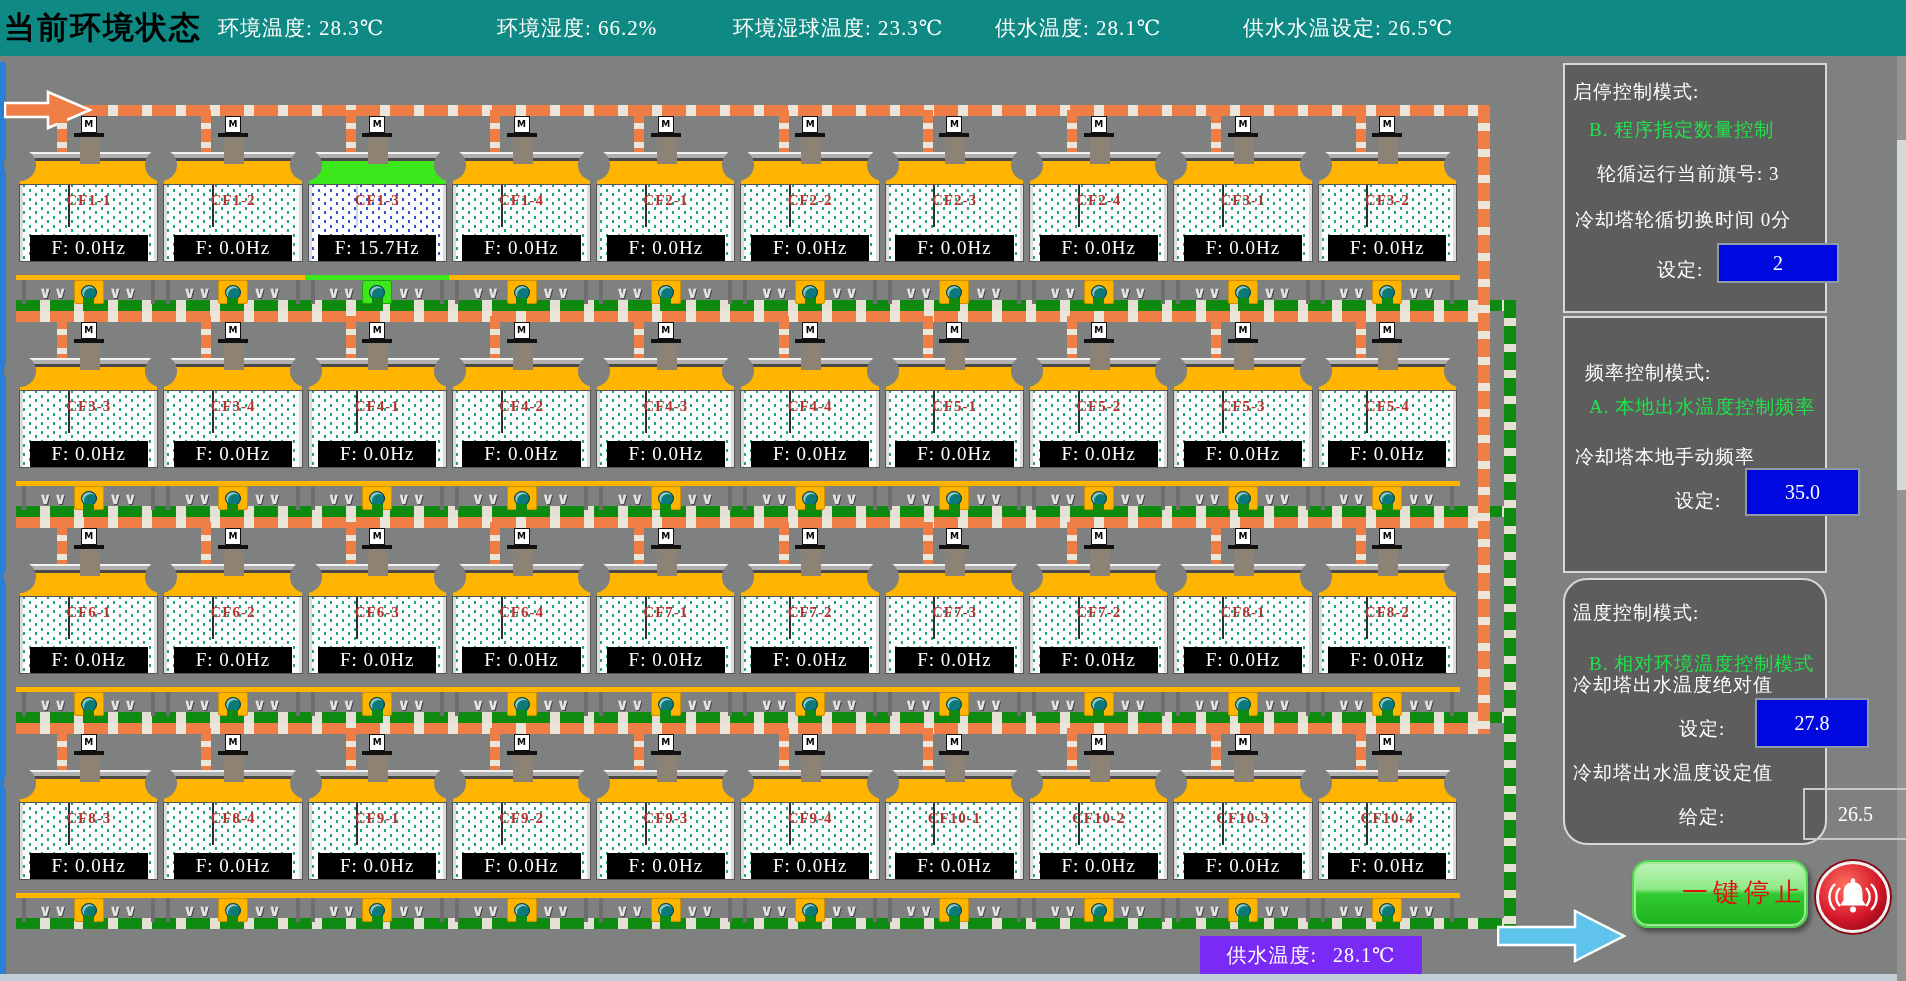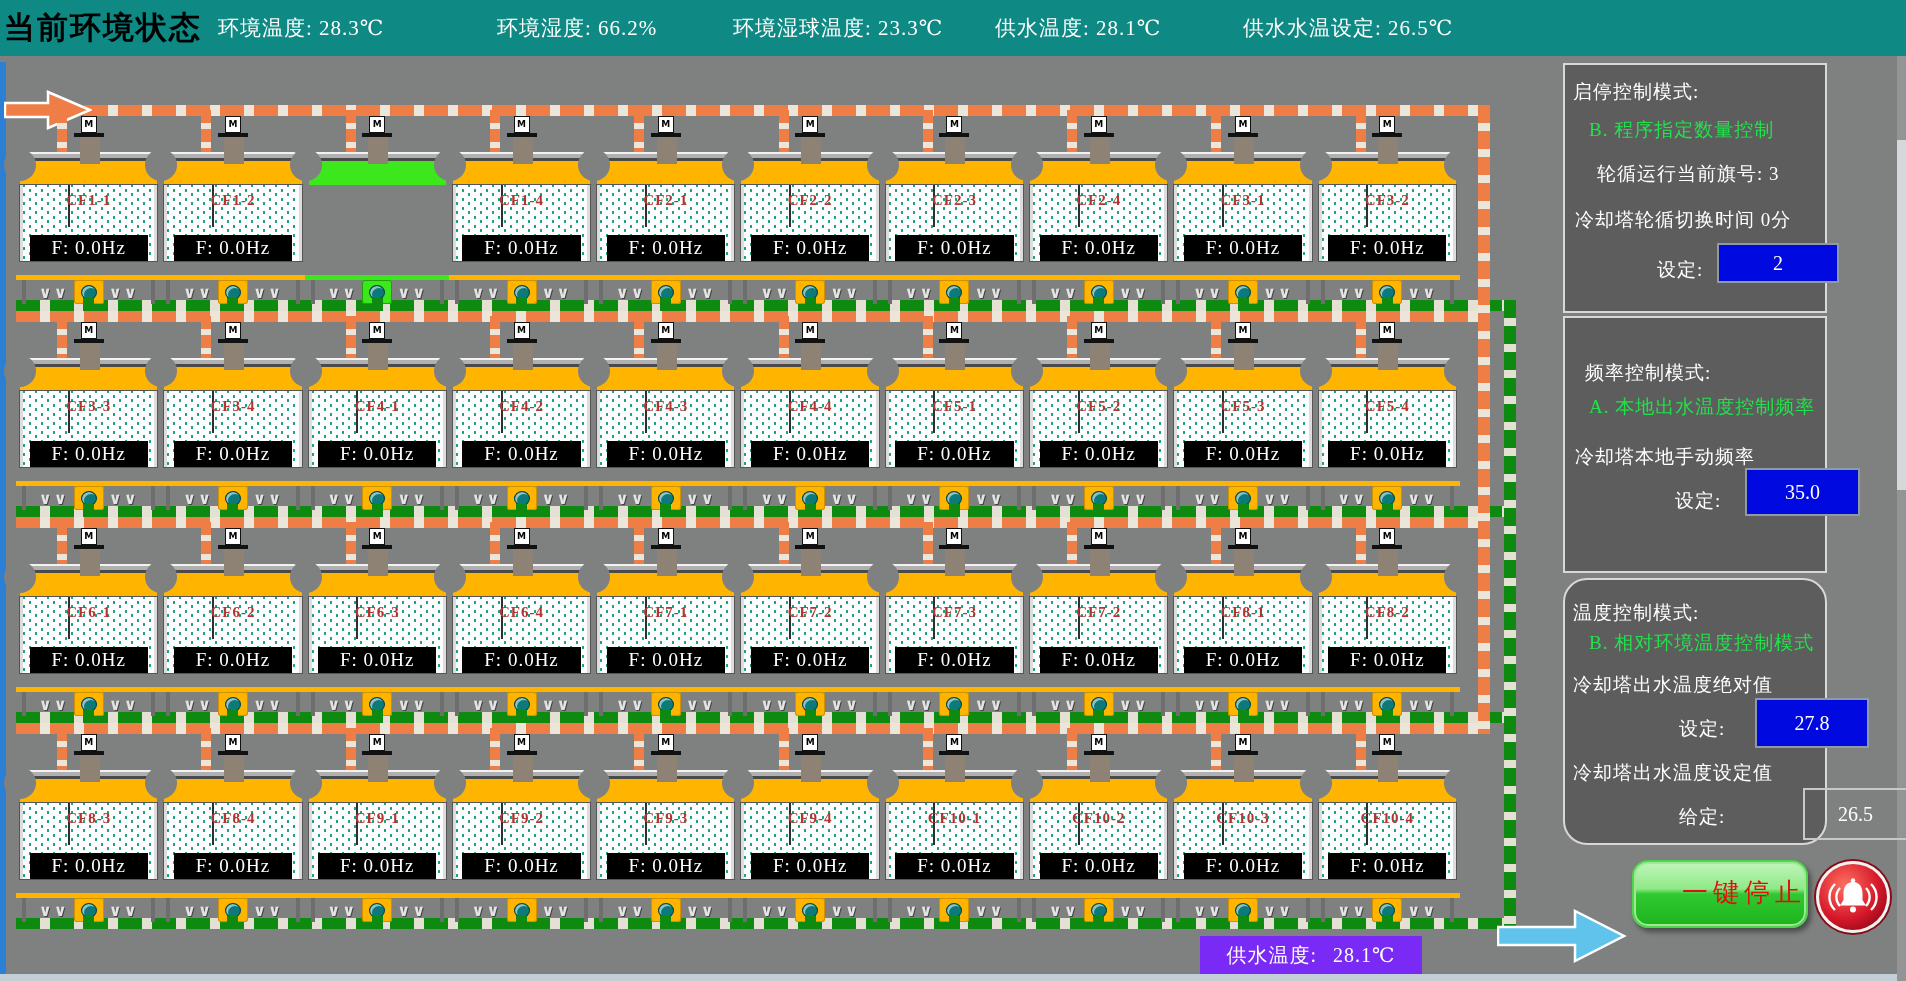--- a/index.html
+++ b/index.html
@@ -96,21 +96,21 @@
 
   
   #b1-title{left:8px; top:14px;} #b1-mode{left:24px; top:52px;}
   #b1-flag{left:32px; top:96px;} #b1-sw{left:10px; top:142px;}
   #b1-setl{left:92px; top:192px;} #b1-val{left:152px; top:178px; width:122px; height:40px; line-height:36px;}
   
   #b2-title{left:20px; top:42px;} #b2-mode{left:24px; top:76px;}
   #b2-man{left:10px; top:126px;} #b2-setl{left:110px; top:170px;}
   #b2-val{left:180px; top:150px; width:115px; height:48px; line-height:44px;}
   
-  #b3-title{left:8px; top:20px;} #b3-mode{left:24px; top:50px;}
+  #b3-title{left:8px; top:20px;} #b3-mode{left:24px; top:71px;}
   #b3-abs{left:8px; top:92px;} #b3-setl{left:114px; top:136px;}
   #b3-val{left:190px; top:118px; width:114px; height:50px; line-height:46px;}
   #b3-given{left:8px; top:180px;} #b3-givl{left:114px; top:224px;}
   #b3-gval{left:190px; top:208px; width:105px; height:52px; line-height:48px;}
 
   
   #stop-btn { position:absolute; left:1632px; top:860px; width:176px; height:68px; border-radius:16px;
               background:linear-gradient(180deg,#c2f5bb 0,#8fe987 42%,#31c931 50%,#1cb31c 100%);
               border:2px solid #4fd44a; box-shadow:inset 0 0 0 2px #9fe89a, 3px 4px 5px rgba(40,40,40,.6);
               color:#e01010; font-size:26px; letter-spacing:5px; text-align:right; line-height:62px;
@@ -232,20 +232,25 @@
 
     <div class="t-arch"></div>
     <div class="t-stub"></div>
     <div class="t-motor">
       <div class="t-motor-head">M</div>
       <div class="t-motor-plate"></div>
       <div class="t-motor-hub"></div>
     </div>
     <div class="t-blades"></div>
     <div class="t-band"></div>
+    <div class="t-body">
+      <div class="t-shaft"></div>
+      <span class="t-label">CF1-3</span>
+      <div class="t-freq">F: 15.7Hz</div>
+    </div>
     <div class="t-base"></div>
     <div class="t-spray">
       <span class="t-vv">∨∨</span>
       <span class="t-pump">
         <span class="t-pump-ball"></span>
       </span>
       <span class="t-vv">∨∨</span>
     </div>
     <div class="t-rstub"></div>
   </div>

